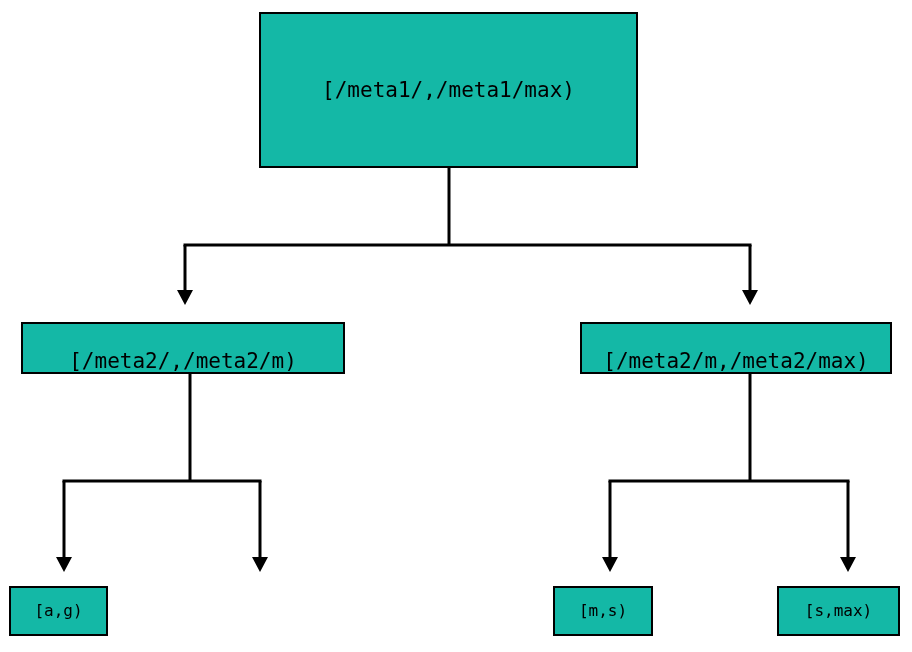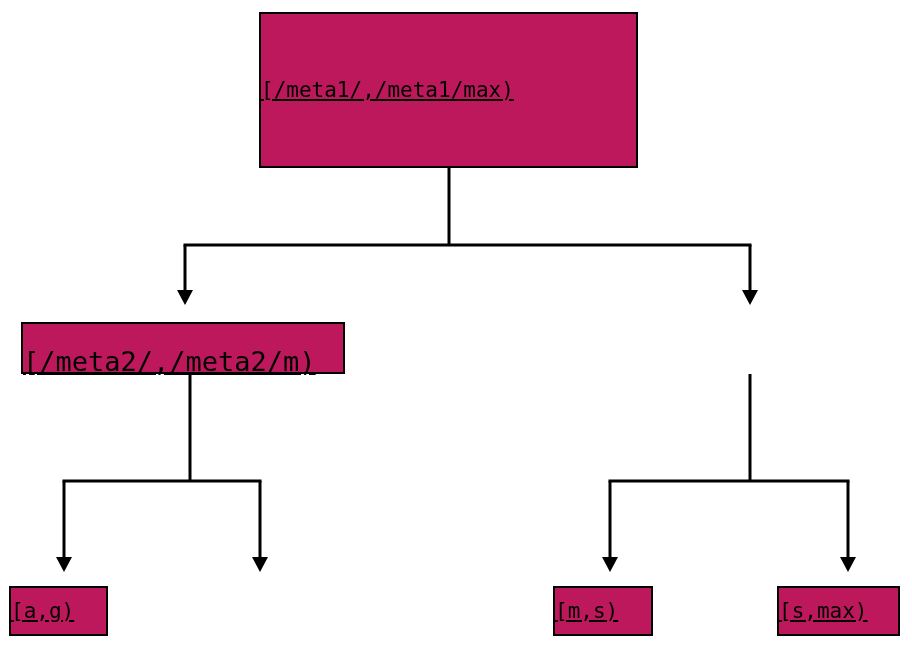--- a/index.html
+++ b/index.html
@@ -22,39 +22,38 @@
     position: absolute;
     left: 0;
     top: 0;
     width: 912px;
     height: 652px;
     pointer-events: none;
   }
   .node {
     position: absolute;
     box-sizing: border-box;
-    background: #be185d;
+    background: #14b8a6;
     border: 2.5px solid #000000;
     display: flex;
     align-items: center;
-    justify-content: flex-start;
+    justify-content: center;
     color: #000000;
     font-family: "DejaVu Sans Mono", "Liberation Mono", monospace;
     white-space: pre;
-    text-decoration: underline;
   }
   .node-label {
     font-family: "DejaVu Sans Mono", "Liberation Mono", monospace;
     color: #000000;
     letter-spacing: 0px;
     line-height: 1;
   }
   .node.root .node-label { font-size: 21px; }
-  .node.mid  .node-label { font-size: 27px; margin-top: 27px; }
-  .node.leaf .node-label { font-size: 21px; }
+  .node.mid  .node-label { font-size: 21px; margin-top: 27px; }
+  .node.leaf .node-label { font-size: 16px; }
 </style>
 </head>
 <body>
 
 <div id="canvas">
 
   <svg id="edges" viewBox="0 0 912 652" xmlns="http://www.w3.org/2000/svg">
     <defs>
       <marker id="arrowhead" markerWidth="9" markerHeight="8" refX="0" refY="4" orient="auto" markerUnits="strokeWidth">
         <path d="M 0 0 L 9 4 L 0 8 z" fill="#000000"></path>
@@ -93,20 +92,23 @@
   </svg>
 
   <div class="node root" style="left:259px; top:12px; width:379px; height:156px;">
     <span class="node-label">[/meta1/,/meta1/max)</span>
   </div>
 
   <div class="node mid" style="left:21px; top:322px; width:324px; height:52px;">
     <span class="node-label">[/meta2/,/meta2/m)</span>
   </div>
 
+  <div class="node mid" style="left:580px; top:322px; width:312px; height:52px;">
+    <span class="node-label">[/meta2/m,/meta2/max)</span>
+  </div>
 
   <div class="node leaf" style="left:9px; top:586px; width:99px; height:50px;">
     <span class="node-label">[a,g)</span>
   </div>
 
 
   <div class="node leaf" style="left:777px; top:586px; width:123px; height:50px;">
     <span class="node-label">[s,max)</span>
   </div>
 

